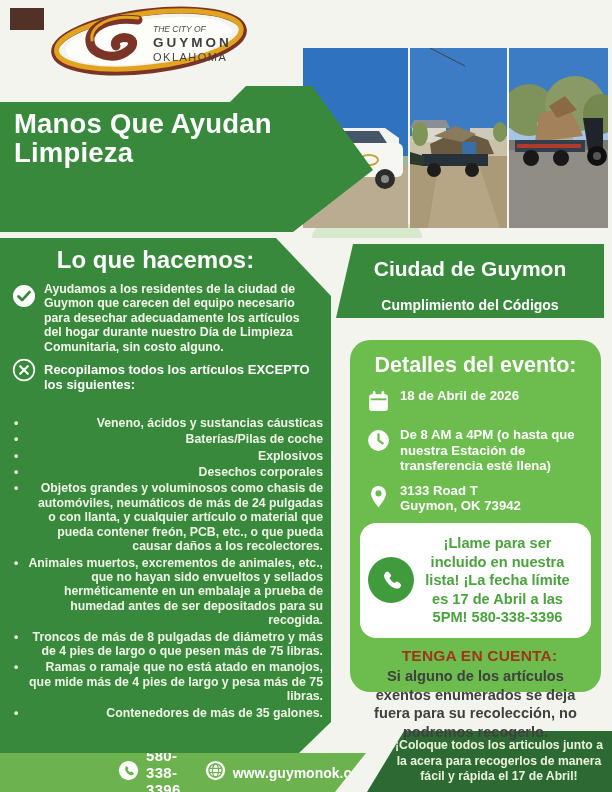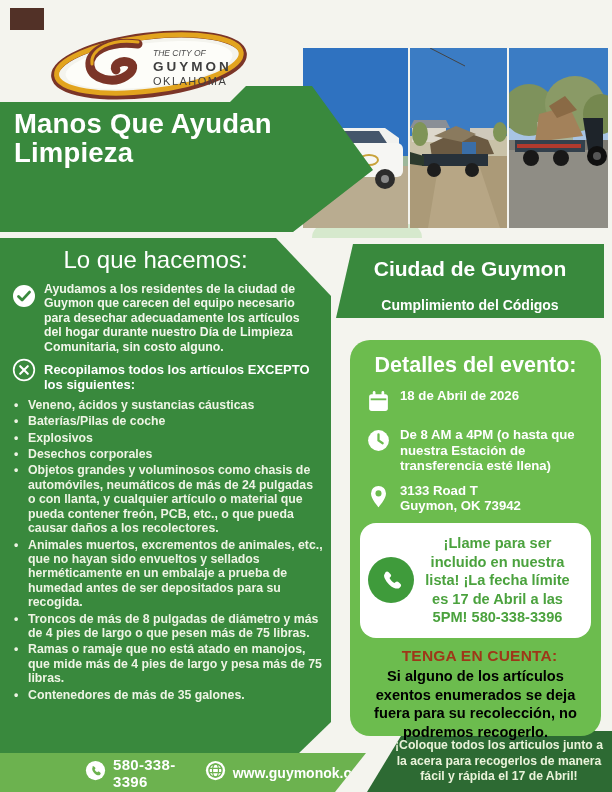--- a/index.html
+++ b/index.html
@@ -4,21 +4,21 @@
 <style>
   html,body{margin:0;padding:0;}
   .page{
     position:relative; width:612px; height:792px; overflow:hidden;
     background:#f4f4ee;
     font-family:"Liberation Sans", sans-serif;
     -webkit-font-smoothing:antialiased;
   }
   
   .corner-chip{position:absolute; left:10px; top:8px; width:34px; height:22px; background:#523127;}
-  .logo{position:absolute; left:50px; top:24px; width:198px; height:82px;}
+  .logo{position:absolute; left:50px; top:0; width:198px; height:82px;}
   .photos{position:absolute; left:303px; top:48px; width:305px; height:180px; z-index:1; display:flex; gap:2px;}
   .photo{height:180px; display:block;}
   
   .title-banner{
     position:absolute; left:0; top:86px; width:373px; height:146px; z-index:3;
     background:#39893d;
     clip-path:polygon(0 16px,230px 16px,246px 0,312px 0,373px 84px,293px 146px,0 146px);
     color:#fff;
   }
   .title-banner .t-line{display:block; font-weight:bold; font-size:27.5px; line-height:29px; letter-spacing:.2px; padding-left:14px;}
@@ -27,69 +27,69 @@
   .deco-tri{position:absolute; left:232px; top:210px; width:52px; height:22px; background:#d2e6c8;
     clip-path:polygon(50% 0,100% 100%,0 100%); z-index:0;}
   .deco-bump{position:absolute; left:312px; top:224px; width:110px; height:14px; background:#d6e9cd;
     border-radius:55px 55px 0 0; z-index:0;}
   
   .left-panel{
     position:absolute; left:0; top:238px; width:331px; height:517px; z-index:2;
     background:#39893d; color:#fff;
     clip-path:polygon(0 0,276px 0,331px 58px,331px 484px,297px 517px,0 517px);
   }
-  .lp-heading{text-align:center; font-weight:normal; font-size:24px; margin:8px 30px 6px 10px;}
+  .lp-heading{text-align:center; font-weight:bold; font-size:24px; margin:8px 30px 6px 10px;}
   .lp-row{display:flex; gap:8px; padding:2px 12px 0 12px;}
   .lp-row .ic{flex:0 0 24px; padding-top:2px;}
   .lp-body{font-size:12.3px; line-height:14.4px; font-weight:600; color:#f3f7ec; margin:0;}
   .lp-bold{font-size:13px; line-height:15.4px; font-weight:bold; color:#fff; margin:2px 0 0 0; padding-top:4px;}
-  .lp-list{list-style:none; margin:5px 8px 0 14px; padding:0;}
+  .lp-list{list-style:none; margin:23px 8px 0 14px; padding:0;text-align:right;}
   .lp-list li{
     position:relative; padding-left:14px; font-size:12.3px; line-height:14.4px;
     font-weight:600; color:#eef4e4; margin-bottom:2px;
   }
   .lp-list li::before{content:"•"; position:absolute; left:0; top:0; color:#eef4e4;}
   
   .city-box{
     position:absolute; left:336px; top:244px; width:268px; height:88px; z-index:2;
     background:#39893d; color:#fff; text-align:center;
     clip-path:polygon(17px 0,268px 0,268px 74px,0 74px);
   }
   .city-title{font-size:21px; font-weight:bold; margin-top:13px;}
   .city-sub{font-size:14px; font-weight:bold; margin-top:16px;}
   
   .details-box{
-    position:absolute; left:350px; top:340px; width:251px; height:396px; z-index:2;
+    position:absolute; left:350px; top:340px; width:251px; height:352px; z-index:2;
     background:#6cbc4e; border-radius:20px; color:#fff;
   }
   .dt-heading{text-align:center; font-size:21.5px; font-weight:bold; margin:13px 0 10px 0;}
   .dt-row{display:flex; gap:9px; padding:0 10px 0 16px; margin-bottom:9px; align-items:flex-start;}
   .dt-row .ic{flex:0 0 25px; padding-top:1px;}
   .dt-text{font-size:13.2px; line-height:15.6px; font-weight:bold;}
   .call-box{
     margin:4px 10px 0 10px; background:#fff; border-radius:16px;
     display:flex; align-items:center; gap:6px; padding:11px 16px 11px 8px;
   }
   .call-circle{flex:0 0 46px; height:46px; border-radius:50%; background:#3f9b3b; display:flex; align-items:center; justify-content:center;}
   .call-text{font-size:14.6px; line-height:18.6px; font-weight:bold; color:#4ba23e; text-align:center;}
   .note-heading{text-align:center; font-size:15.5px; font-weight:bold; color:#9e3718; margin-top:9px; letter-spacing:.2px;margin-left:8px;}
-  .note-body{text-align:center; font-size:14.6px; line-height:18.6px; font-weight:600; color:#000000; padding:2px 12px 0 12px;}
+  .note-body{text-align:center; font-size:14.6px; line-height:18.6px; font-weight:600; color:#404040; padding:2px 12px 0 12px;}
   
   .curb-box{
     position:absolute; left:352px; top:731px; width:260px; height:61px; z-index:1;
     background:#2d6a33; color:#eaf3da;
     clip-path:polygon(52px 0,260px 0,260px 61px,15px 61px);
   }
   .curb-text{font-size:12.2px; line-height:15.6px; font-weight:600; text-align:center; padding:7px 6px 0 40px;}
   
   .footer-strip{
     position:absolute; left:0; top:753px; width:366px; height:39px; z-index:2;
     background:#6cb24f; color:#fff;
     clip-path:polygon(0 0,366px 0,335px 39px,0 39px);
-    display:flex; align-items:center; gap:10px; padding-left:85px; box-sizing:border-box;
+    display:flex; align-items:center; gap:10px; padding-left:118px; box-sizing:border-box;
   }
   .f-item{display:flex; align-items:center; gap:7px;}
   .f-phone{font-size:15px; font-weight:bold; letter-spacing:.3px;}
   .f-web{font-size:14px; font-weight:bold;}
 </style>
 </head>
 <body>
 
 <div class="page">
 

